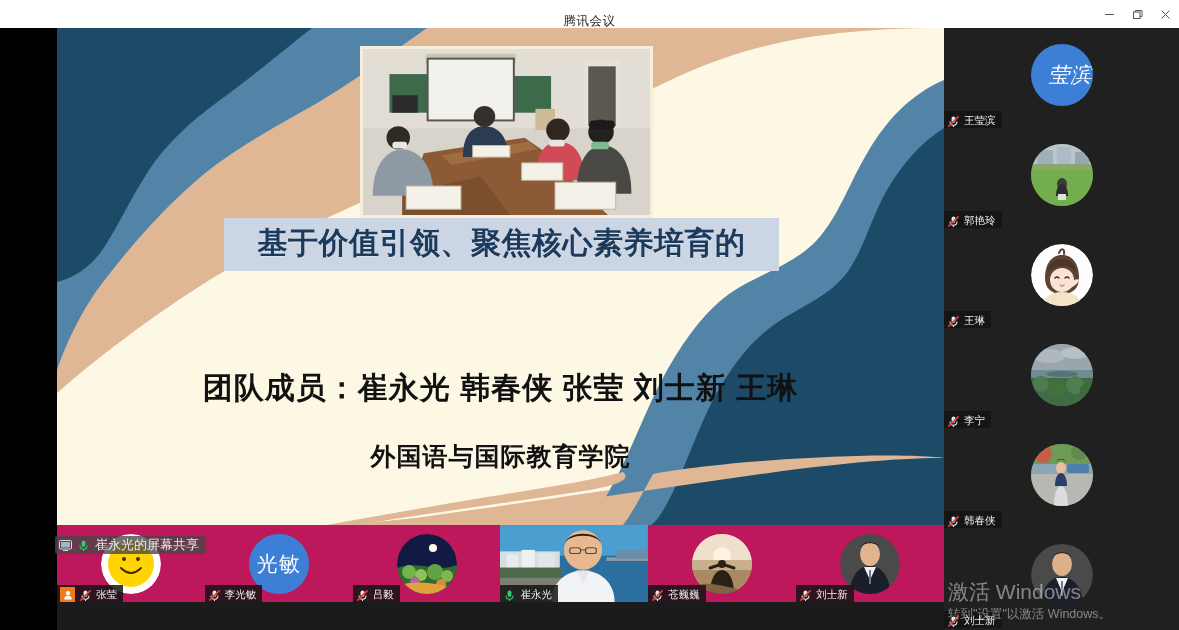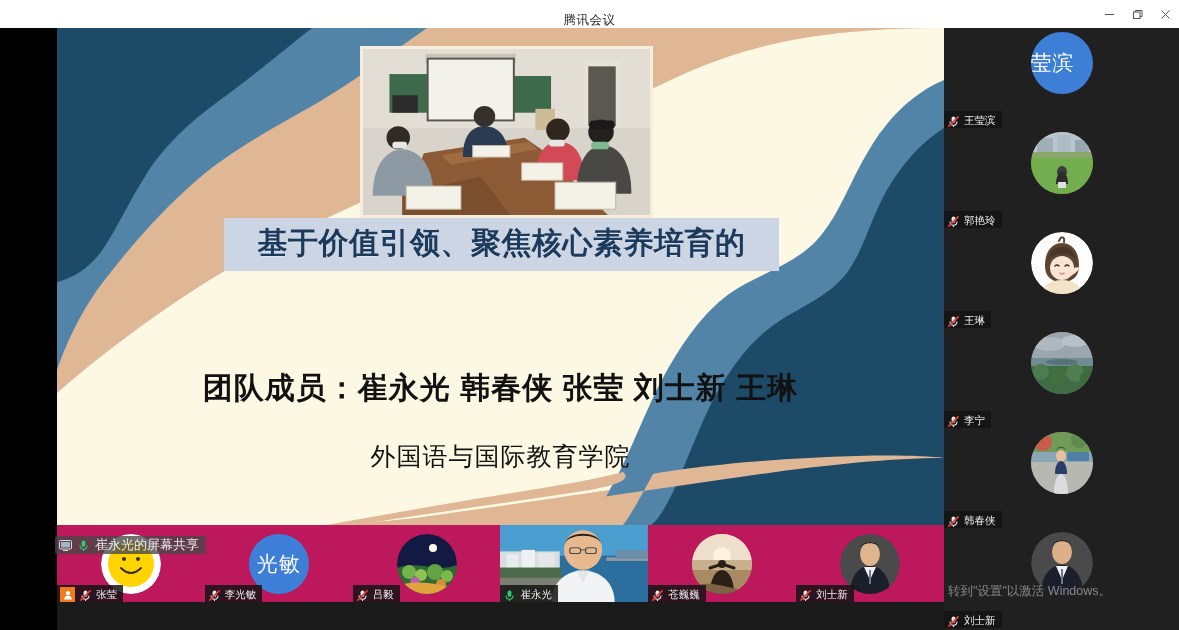--- a/index.html
+++ b/index.html
@@ -2,21 +2,21 @@
 <html><head>
 <meta charset="utf-8">
 <style>
   * { margin:0; padding:0; box-sizing:border-box; }
   html, body { width:1179px; height:630px; overflow:hidden; background:#000; }
   body { font-family:"Liberation Sans","DejaVu Sans",sans-serif; }
 
   
   #titlebar {
     position:absolute; left:0; top:0; width:1179px; height:44px;
-    background:#ffffff; border-bottom:3px solid #eab308;
+    background:#ffffff; border-bottom:1px solid #eab308;
     display:flex; align-items:center; justify-content:center;
   }
   #app-title { font-size:12.5px; color:#2b2b2b; letter-spacing:.5px; }
   #win-controls {
     position:absolute; right:0; top:0; height:28px; display:flex;
   }
   #win-controls .wc {
     width:28px; height:28px; display:flex; align-items:center; justify-content:center;
     font-size:12px; color:#555;
   }
@@ -50,44 +50,44 @@
     text-shadow:0 1px 0 rgba(255,255,255,.35);
   }
   #slide-title .ln { display:block; white-space:nowrap; }
 
   #slide-members {
     position:absolute; left:0; top:340px; width:887px; text-align:center;
     color:#111; font-weight:bold; font-size:30px; letter-spacing:1px;
   }
   #slide-org {
     position:absolute; left:0; top:412px; width:887px; text-align:center;
-    color:#111; font-weight:normal; font-size:25px; letter-spacing:1px;
+    color:#111; font-weight:bold; font-size:25px; letter-spacing:1px;
   }
 
   
   #share-label {
     position:absolute; left:55px; top:508px; height:18px;
     display:flex; align-items:center; gap:5px;
     background:rgba(70,70,70,.78); padding:0 7px 0 4px; border-radius:2px;
     color:#e8e8e8; font-size:13px; z-index:6;
   }
   #share-label .ic { display:flex; align-items:center; }
 
   
   #sidebar {
     position:absolute; left:944px; top:0; width:235px; height:602px;
     background:#202020;
   }
   .side-tile {
     position:relative; width:235px; height:100px; background:#202020;
   }
   .side-tile .av {
-    position:absolute; left:50%; top:4px; transform:translateX(-50%);
+    position:absolute; left:50%; top:16px; transform:translateX(-50%);
     width:62px; height:62px; border-radius:50%; overflow:hidden;
-    display:flex; align-items:center; justify-content:flex-start;
+    display:flex; align-items:center; justify-content:flex-end;font-style:italic;
   }
   .side-tile .av svg { display:block; width:100%; height:100%; }
   .av.initials {
     background:#3d7fd6; color:#fff; font-size:21px; letter-spacing:1px;
   }
   .name-chip {
     position:absolute; left:0; bottom:0; height:17px;
     display:flex; align-items:flex-end; gap:4px;
     background:rgba(20,20,20,.85); padding:0 6px 0 3px;
     color:#f0f0f0; font-size:10.5px; white-space:nowrap;
@@ -563,16 +563,17 @@
           <path d="M3,6.6 C3,9 4.6,10.3 6.5,10.3 C8.4,10.3 10,9 10,6.6" fill="none" stroke="#e8e8e8" stroke-width="1.1"></path>
           <line x1="6.5" y1="10.3" x2="6.5" y2="12" stroke="#e8e8e8" stroke-width="1.1"></line>
           <line x1="1.3" y1="11.6" x2="11.6" y2="1.3" stroke="#e23b3b" stroke-width="1.7"></line>
         </svg>
         <span>刘士新</span>
       </div>
     </div>
   </div>
 
   <div id="watermark">
+    <div class="w1">激活 Windows</div>
     <div class="w2">转到"设置"以激活 Windows。</div>
   </div>
 
 </div>
 
 </body></html>

